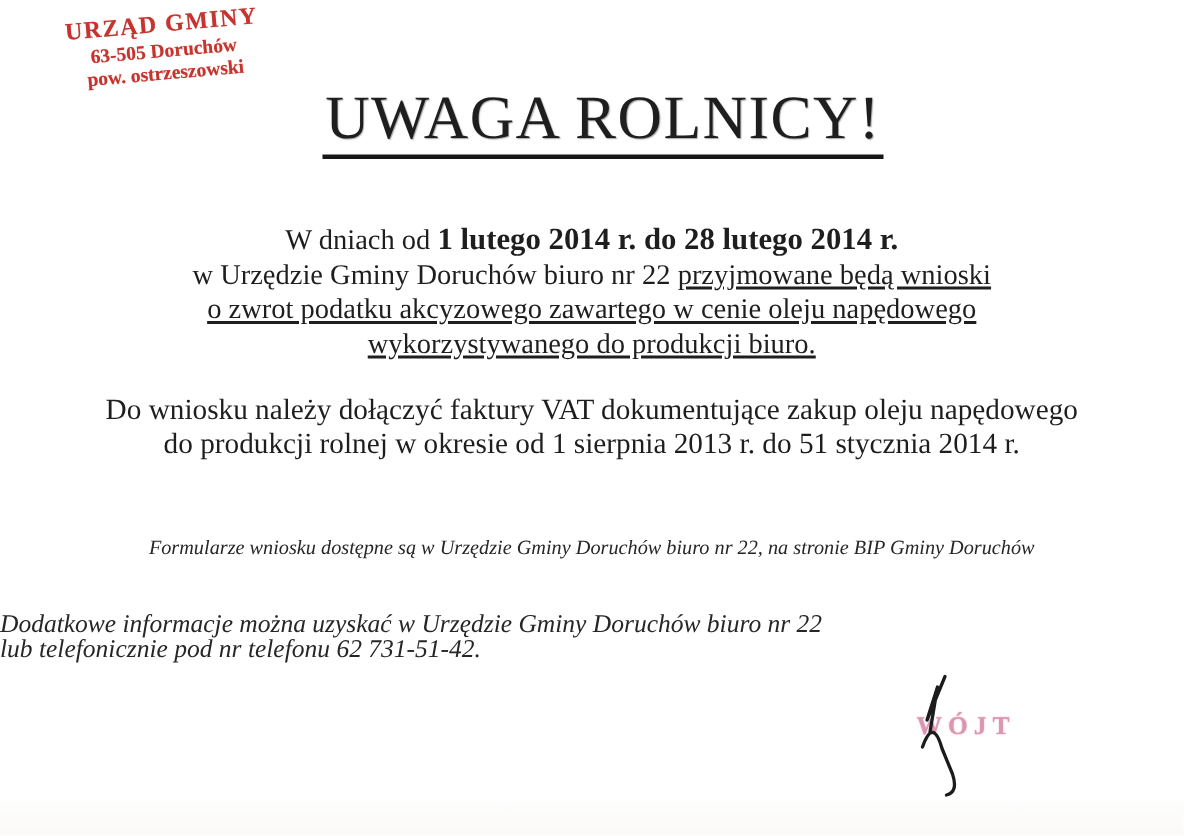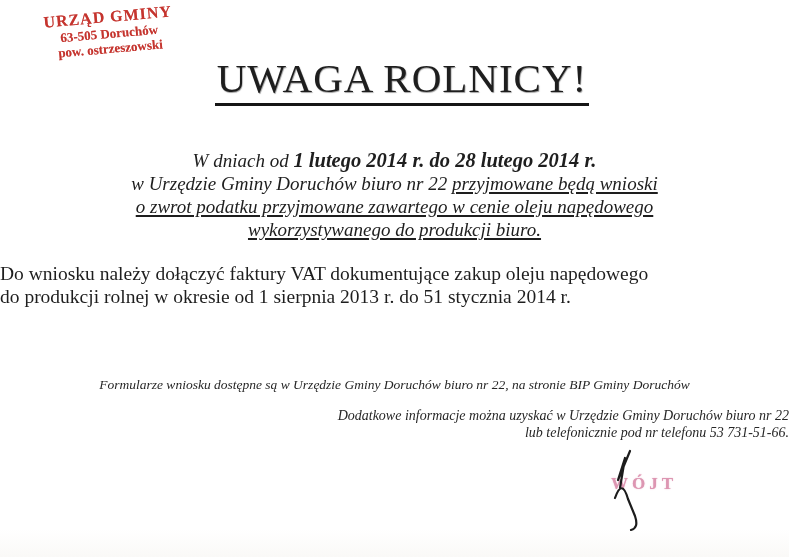--- a/index.html
+++ b/index.html
@@ -32,27 +32,27 @@
     padding-left:15px;
   }
   .headline span{
     display:inline-block;
     font-size:41px;letter-spacing:1px;
     border-bottom:3px solid #161616;
     padding:0 2px 1px 2px;
     text-shadow:0.6px 0.6px 0.8px rgba(90,90,90,.55);
   }
   
-  .para1{position:absolute;left:0;right:0;top:149px;text-align:center;font-size:19px;line-height:23px;font-style:italic;}
+  .para1{position:absolute;left:0;right:0;top:149px;text-align:center;font-size:19px;line-height:23px;}
   .para1 .dates{font-weight:bold;font-size:20.5px;}
   .u{text-decoration:underline;text-decoration-thickness:1.5px;text-underline-offset:2px;}
-  .para2{position:absolute;left:0;right:0;top:262px;font-size:19.5px;line-height:23px;}
+  .para2{position:absolute;left:0;right:0;top:262px;text-align:center;font-size:19.5px;line-height:23px;}
   
-  .note1{position:absolute;left:0;right:0;top:356px;text-align:center;font-style:italic;font-size:13.5px;line-height:17px;color:#262626;margin-top:20px;}
-  .note2{position:absolute;left:0;right:0;top:407px;text-align:right;font-style:italic;font-size:14px;line-height:17px;color:#262626;}
+  .note1{position:absolute;left:0;right:0;top:356px;text-align:center;font-style:italic;font-size:13.5px;line-height:17px;color:#262626;}
+  .note2{position:absolute;left:0;right:0;top:407px;text-align:left;font-style:italic;font-size:17px;line-height:17px;color:#262626;}
   
   .sig-block{position:absolute;left:585px;top:446px;width:185px;height:100px;}
   .sig-stamp-title{
     position:absolute;left:26px;top:28px;
     font-size:17px;font-weight:bold;letter-spacing:4px;
     color:var(--sig-stamp,#dd96b2);
     text-shadow:0 0 1.2px rgba(221,150,178,.8);
   }
   .sig-name{
     position:absolute;left:2px;top:52px;width:180px;
@@ -73,36 +73,36 @@
     <div class="s3">pow. ostrzeszowski</div>
   </div>
 
   <div class="headline">
     <span>UWAGA ROLNICY!</span>
   </div>
 
   <div class="para1">
     <div><span>W dniach od </span><span class="dates">1 lutego 2014 r. do 28 lutego 2014 r.</span></div>
     <div><span>w Urzędzie Gminy Doruchów biuro nr 22 </span><span class="u">przyjmowane będą wnioski</span></div>
-    <div><span class="u">o zwrot podatku przyjmowane zawartego w cenie oleju napędowego</span></div>
+    <div><span class="u">o zwrot podatku akcyzowego zawartego w cenie oleju napędowego</span></div>
     <div><span class="u">wykorzystywanego do produkcji biuro.</span></div>
   </div>
 
   <div class="para2">
     <div>Do wniosku należy dołączyć faktury VAT dokumentujące zakup oleju napędowego</div>
     <div>do produkcji rolnej w okresie od 1 sierpnia 2013 r. do 51 stycznia 2014 r.</div>
   </div>
 
   <div class="note1">
     <div>Formularze wniosku dostępne są w Urzędzie Gminy Doruchów biuro nr 22, na stronie BIP Gminy Doruchów</div>
   </div>
 
   <div class="note2">
     <div>Dodatkowe informacje można uzyskać w Urzędzie Gminy Doruchów biuro nr 22</div>
-    <div>lub telefonicznie pod nr telefonu 53 731-51-66.</div>
+    <div>lub telefonicznie pod nr telefonu 62 731-51-42.</div>
   </div>
 
   <div class="sig-block">
     <div class="sig-stamp-title">WÓJT</div>
     <svg class="sig-scribble" width="54" height="90" viewBox="0 0 54 90">
       <path d="M27,5 L15,34 L22,12 L17,42" fill="none" stroke="#1c1c1c" stroke-width="2.2" stroke-linecap="round" stroke-linejoin="round"></path>
       <path d="M12,52 Q19,32 25,53 L32,70 Q36,82 28,84" fill="none" stroke="#1c1c1c" stroke-width="2.2" stroke-linecap="round" stroke-linejoin="round"></path>
     </svg>
   </div>
 

